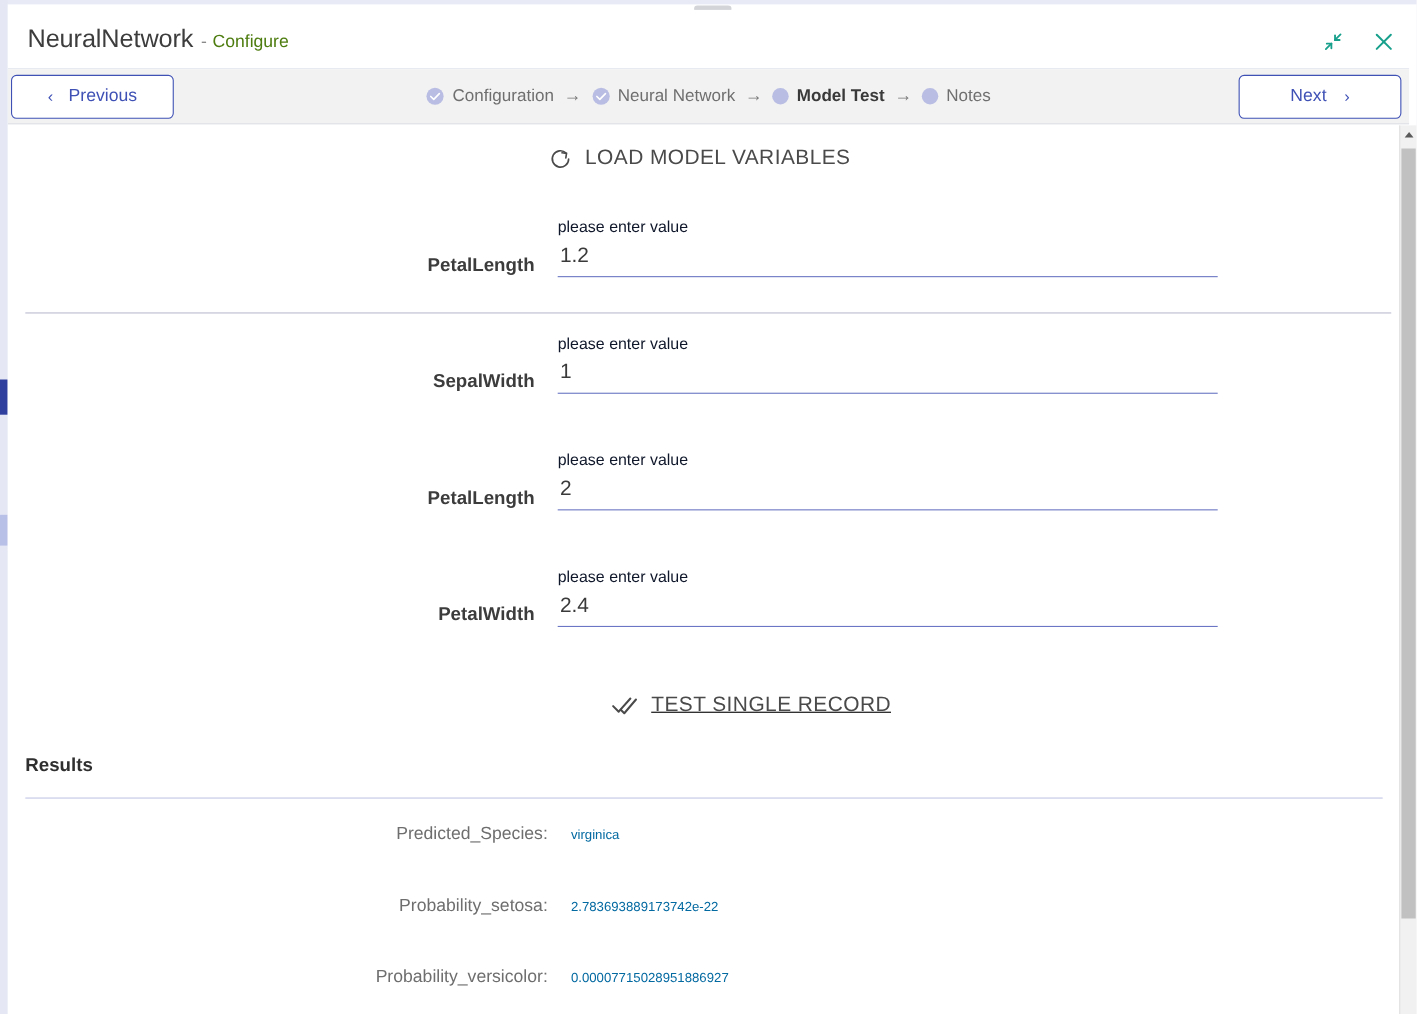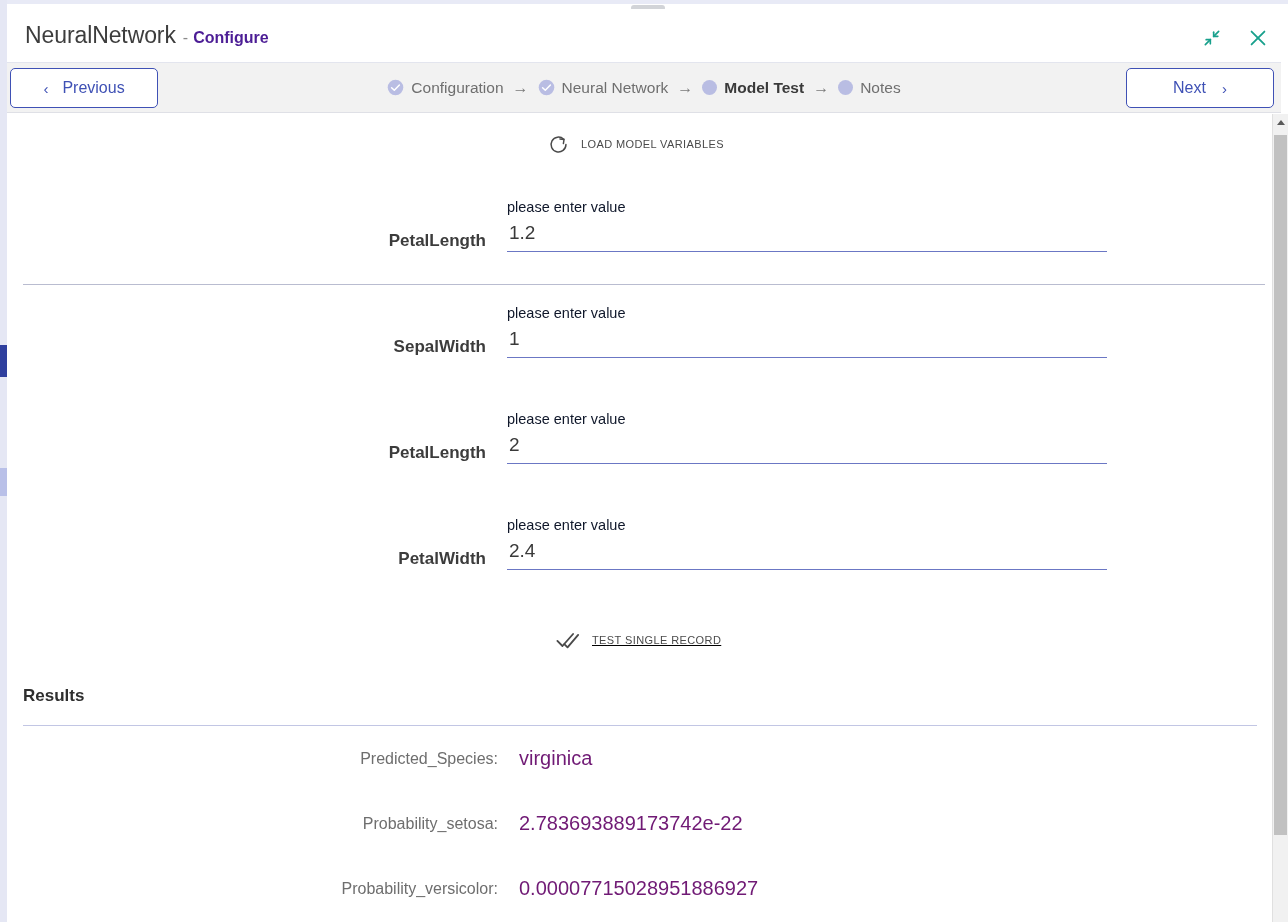--- a/index.html
+++ b/index.html
@@ -69,22 +69,22 @@
     font-weight: 400;
     letter-spacing: -0.1px;
   }
   .title-sep {
     font-size: 16px;
     color: #8a8a8a;
     margin: 0 5px 0 7px;
   }
   .title-sub {
     font-size: 16px;
-    color: #4c1d95;
-    font-weight: 700;
+    color: #4d7c0f;
+    font-weight: 400;
   }
   .win-actions {
     position: absolute;
     right: 10px; top: 16px;
     display: flex; align-items: center; gap: 20px;
   }
   .win-btn {
     width: 26px; height: 26px;
     display: flex; align-items: center; justify-content: center;
     cursor: pointer;
@@ -159,21 +159,21 @@
     left: 0; top: 110px;
     width: 1258px;
     height: 808px;
     background: #ffffff;
     overflow: hidden;
   }
 
   .text-action {
     display: flex; align-items: center; gap: 12px;
     color: #4a4a4a;
-    font-size: 11px;
+    font-size: 19px;
     letter-spacing: 0.4px;
     cursor: pointer;
     background: none; border: none;
     font-family: "Liberation Sans", sans-serif;
   }
 
   .load-row {
     position: absolute;
     left: 0; top: 0;
     width: 1258px; height: 60px;
@@ -260,22 +260,22 @@
   }
   .result-label {
     width: 500px;
     text-align: right;
     padding-right: 21px;
     font-size: 16px;
     color: #6e6e6e;
     white-space: nowrap;
   }
   .result-value {
-    font-size: 20px;
-    color: #701a75;
+    font-size: 12px;
+    color: #0369a1;
   }
 
   
   .scrollbar {
     position: absolute;
     right: 0; top: 110px;
     width: 16px; height: 808px;
     background: #f1f1f1;
     border-left: 1px solid #e0e0e0;
   }

